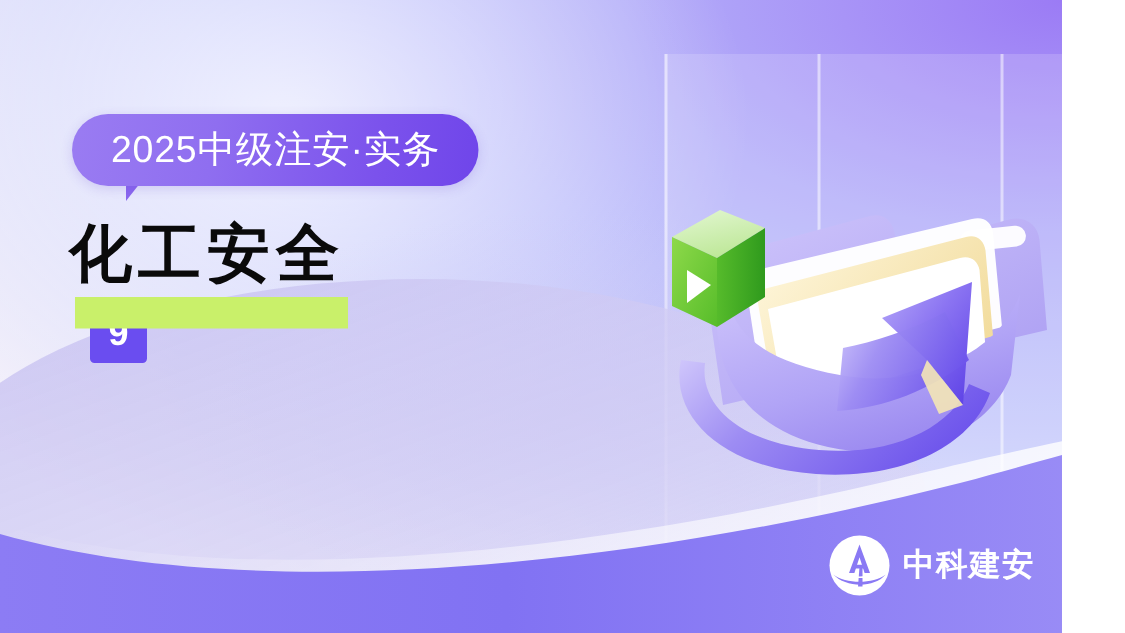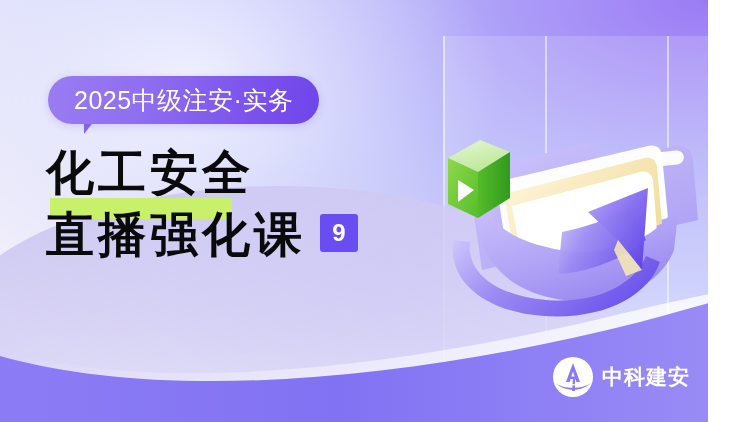--- a/index.html
+++ b/index.html
@@ -146,21 +146,21 @@
     position: relative;
     line-height: 1.0;
     white-space: nowrap;
   }
   .hl-text {
     position: relative;
     z-index: 2;
     color: #0a0a0a;
     font-family: "DejaVu Serif", "Liberation Serif", serif;
     font-weight: bold;
-    font-size: 48px;
+    font-size: 42px;
     letter-spacing: 4px;
   }
   .hl-line.line1 { margin-bottom: 14px; }
   .hl-highlight {
     position: absolute;
     z-index: 1;
     left: 4px;
     top: 50px;
     width: 182px;
     height: 21px;
@@ -344,21 +344,20 @@
   <div class="badge-pill">
     <span class="badge-text">2025中级注安·实务</span>
   </div>
 
   <div class="headline">
     <div class="hl-line line1">
       <span class="hl-highlight"></span>
       <span class="hl-text">化工安全</span>
     </div>
     <div class="hl-line line2 line2-wrap">
-      <span class="hl-text">直播强化课</span>
       <span class="num-badge">
         <span>9</span>
       </span>
     </div>
   </div>
 
   <div class="logo">
     <svg class="logo-mark" viewBox="0 0 42 42">
       <circle cx="21" cy="21" r="20" fill="#ffffff"></circle>
       <path d="M21,7 L28,26 L24.4,26 L21,15.5 L17.6,26 L14,26 Z" fill="#8a79f4"></path>

